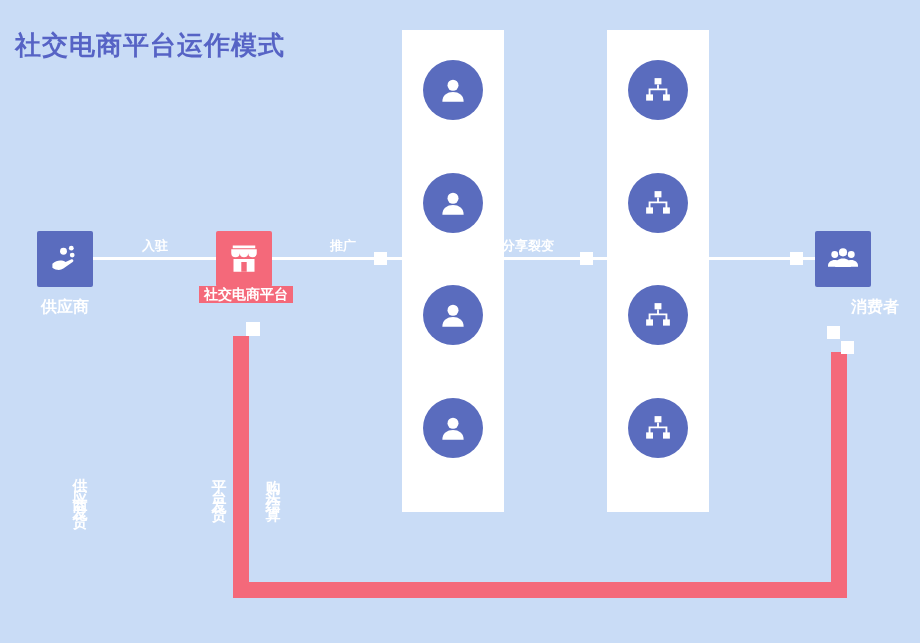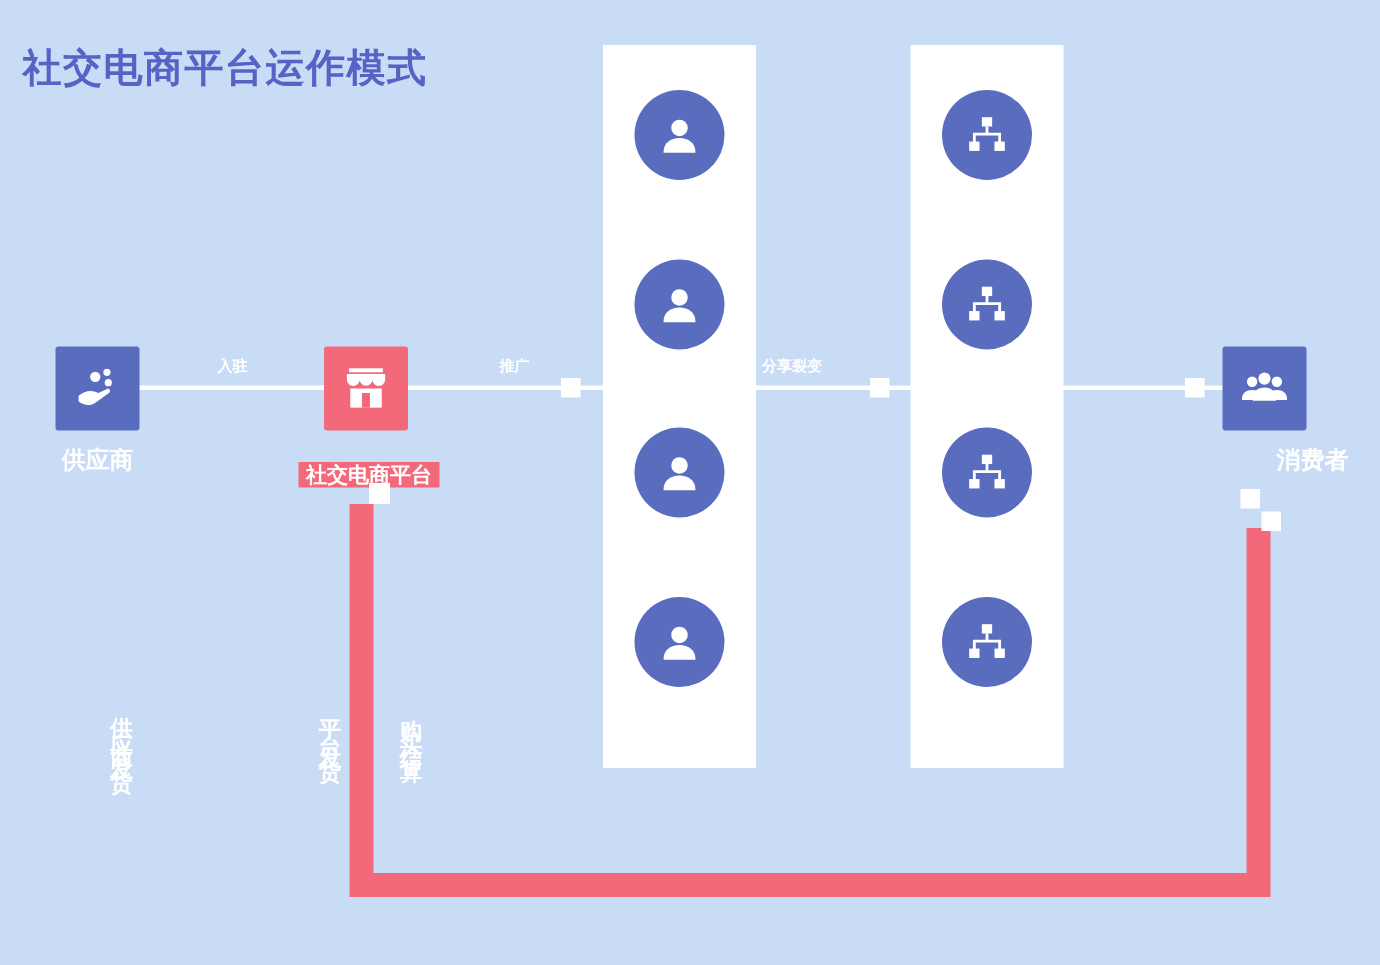--- a/index.html
+++ b/index.html
@@ -37,27 +37,27 @@
     position:absolute; top:231px; width:56px; height:56px; border-radius:2px;
     display:flex; align-items:center; justify-content:center;
   }
   .node.blue{ background:var(--blue); }
   .node.red{ background:var(--red); }
   .node-label{
     position:absolute; color:var(--white); font-weight:bold; font-size:16px;
     text-align:center;
   }
   .platform-label{
-    position:absolute; left:199px; top:308px; width:94px; height:17px;
+    position:absolute; left:199px; top:286px; width:94px; height:17px;
     background:var(--red); color:var(--white); font-weight:bold; font-size:14px;
     text-align:center; line-height:17px;
   }
   .edge-label{
     position:absolute; top:237px; color:var(--white); font-weight:bold;
-    font-size:10px; text-align:center;
+    font-size:13px; text-align:center;
   }
   .v-label{
     position:absolute; writing-mode:vertical-rl; text-orientation:upright;
     color:var(--white); font-weight:bold; font-size:15px; letter-spacing:9px;
   }
   .icon svg{ display:block; }
   .icon .fill{ fill:var(--white); }
   .icon .cut{ fill:var(--red); }
   .icon .stroke{ stroke:var(--white); fill:none; }
 </style>

